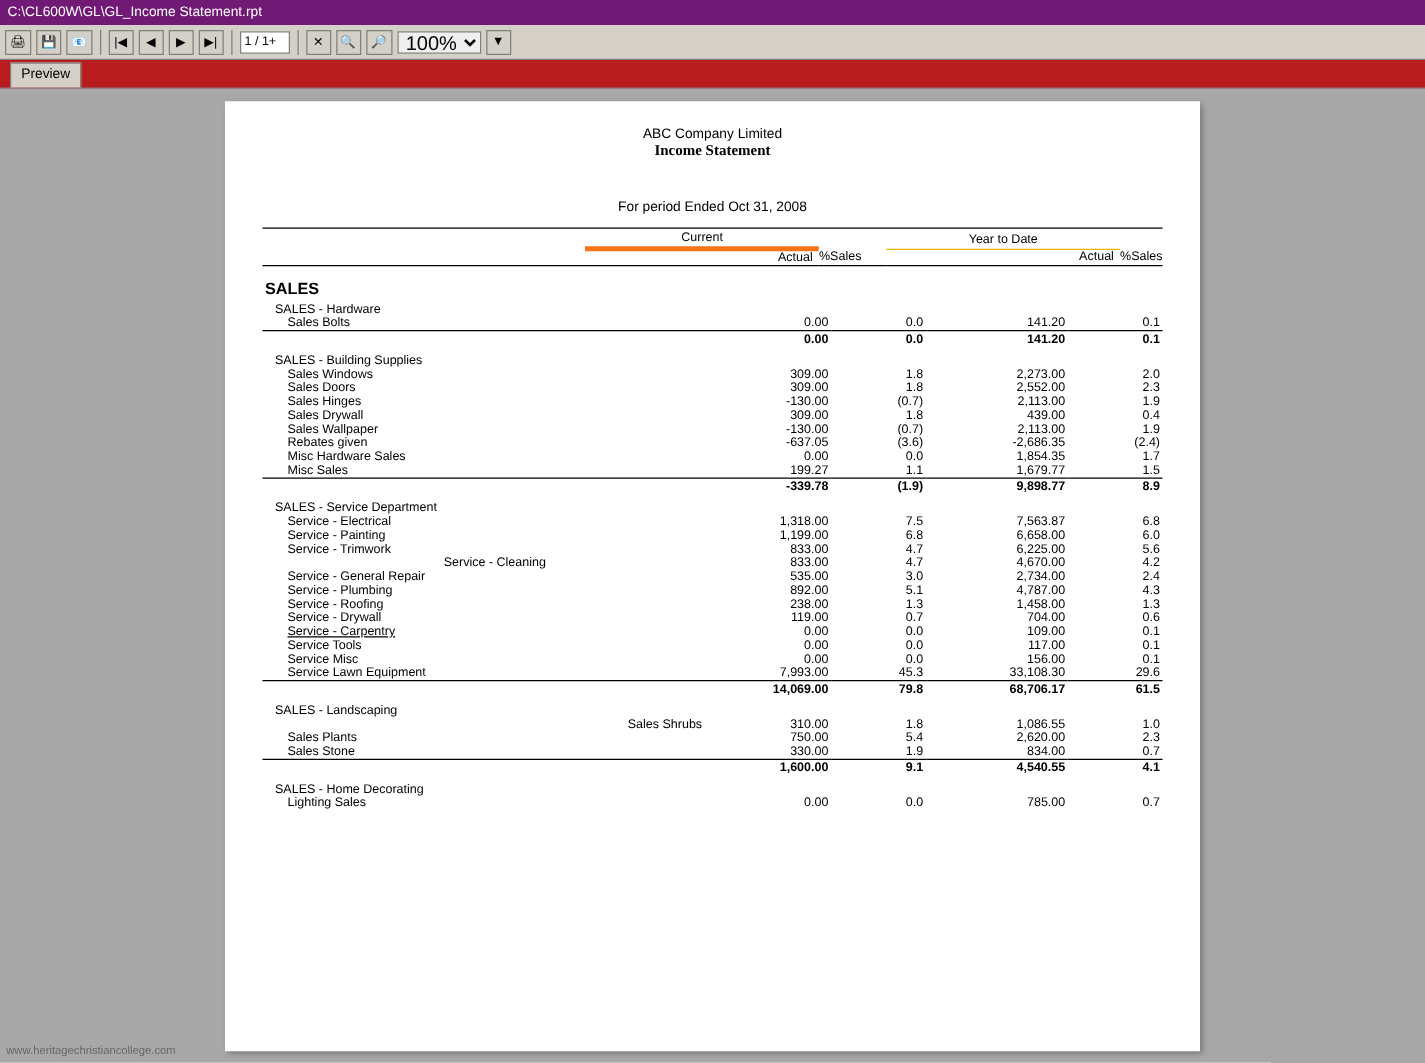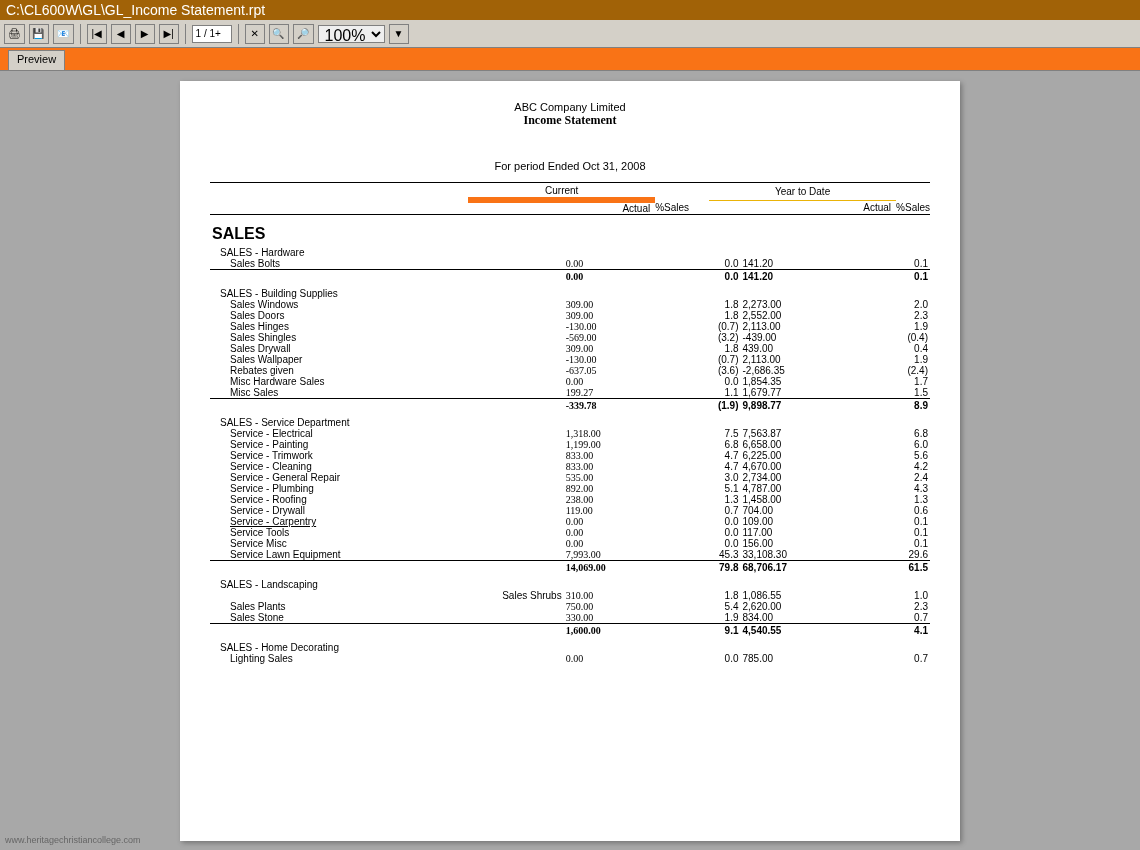--- a/index.html
+++ b/index.html
@@ -1,23 +1,23 @@
 <!DOCTYPE html>
 <html><head>
   <meta charset="utf-8">
   <style>
     * { margin: 0; padding: 0; box-sizing: border-box; }
     body { font-family: Arial, sans-serif; font-size: 11px; background: #c0c0c0; width: 1140px; height: 850px; overflow: hidden; }
 
     
     .title-bar {
-      background: #a16207;
+      background: #701a75;
       color: white;
       padding: 2px 6px;
-      font-size: 14px;
+      font-size: 11px;
       height: 20px;
       display: flex;
       align-items: center;
     }
 
     
     .toolbar {
       background: #d4d0c8;
       border-bottom: 1px solid #808080;
       padding: 2px 4px;
@@ -97,23 +97,23 @@
     .report-table {
       width: 100%;
       font-size: 10px;
       border-collapse: collapse;
     }
     .report-table td {
       padding: 0px 2px;
       vertical-align: top;
     }
     .col-name { width: 280px; }
-    .col-actual { width: 80px; text-align: left; font-family: Liberation Serif, serif; }
+    .col-actual { width: 80px; text-align: right; }
     .col-pct { width: 60px; text-align: right; padding-right: 20px; }
-    .col-ytd-actual { width: 90px; text-align: left; }
+    .col-ytd-actual { width: 90px; text-align: right; }
     .col-ytd-pct { width: 60px; text-align: right; }
 
     .section-header { font-weight: bold; padding-top: 8px; }
     .data-row td { padding: 0 2px; }
     .data-row .col-name { padding-left: 20px; }
 
     .subtotal-row td {
       font-weight: bold;
       border-top: 1px solid black;
       padding-top: 1px;
@@ -153,41 +153,41 @@
     <option>25%</option>
     <option>50%</option>
     <option>75%</option>
     <option selected="">100%</option>
     <option>150%</option>
     <option>200%</option>
   </select>
   <button class="toolbar-btn">▼</button>
 </div>
 
-<div style="background:#f97316; padding: 0 4px; border-bottom: 1px solid #808080;">
+<div style="background:#b91c1c; padding: 0 4px; border-bottom: 1px solid #808080;">
   <div class="preview-tab">
     <span>Preview</span>
   </div>
 </div>
 
 <div class="main-area">
   <div class="report-page">
 
     <div class="report-header">
       <div class="report-title-company">ABC Company Limited</div>
       <div class="report-title-main">Income Statement</div>
       <div class="report-title-period">For period Ended Oct 31, 2008</div>
     </div>
 
     <div style="border-top: 1px solid black; margin-top: 8px; padding-top: 2px;">
       <table style="width:100%; font-size:10px; border-collapse:collapse;">
         <tbody>
             <tr>
           <td style="width:280px;"></td>
-          <td style="width:200px; text-align:center; border-bottom:6px solid #f97316; padding-bottom:1px;">Current</td>
+          <td style="width:200px; text-align:center; border-bottom:4px solid #f97316; padding-bottom:1px;">Current</td>
           <td style="width:20px;"></td>
           <td style="width:200px; text-align:center; border-bottom:1px solid #eab308; padding-bottom:1px;">Year to Date</td>
         </tr>
         <tr style="border-bottom:1px solid black;">
           <td></td>
           <td style="text-align:right; padding-right:5px;">Actual</td>
           <td style="text-align:right; padding-right:20px;">%Sales</td>
           <td style="text-align:right; padding-right:5px;">Actual</td>
           <td style="text-align:right;">%Sales</td>
         </tr>
@@ -199,21 +199,21 @@
       <colgroup>
         <col style="width:280px;">
         <col style="width:80px;">
         <col style="width:60px;">
         <col style="width:90px;">
         <col style="width:60px;">
       </colgroup>
 
       <tbody>
           <tr class="section-header">
-        <td colspan="5" style="padding-top:10px; font-weight:bold; font-size:16px;">SALES</td>
+        <td colspan="5" style="padding-top:10px; font-weight:bold; font-size:13px;">SALES</td>
       </tr>
 
       <tr>
         <td style="padding-left:10px; padding-top:4px;">SALES - Hardware</td>
         <td></td>
             <td></td>
             <td></td>
             <td></td>
       </tr>
       <tr class="data-row">
@@ -255,27 +255,20 @@
         <td class="col-pct">1.8</td>
         <td class="col-ytd-actual">2,552.00</td>
         <td class="col-ytd-pct">2.3</td>
       </tr>
       <tr class="data-row">
         <td style="padding-left:20px;">Sales Hinges</td>
         <td class="col-actual">-130.00</td>
         <td class="col-pct">(0.7)</td>
         <td class="col-ytd-actual">2,113.00</td>
         <td class="col-ytd-pct">1.9</td>
-      </tr>
-      <tr class="data-row">
-        <td style="padding-left:20px;">Sales Shingles</td>
-        <td class="col-actual">-569.00</td>
-        <td class="col-pct">(3.2)</td>
-        <td class="col-ytd-actual">-439.00</td>
-        <td class="col-ytd-pct">(0.4)</td>
       </tr>
       <tr class="data-row">
         <td style="padding-left:20px;">Sales Drywall</td>
         <td class="col-actual">309.00</td>
         <td class="col-pct">1.8</td>
         <td class="col-ytd-actual">439.00</td>
         <td class="col-ytd-pct">0.4</td>
       </tr>
       <tr class="data-row">
         <td style="padding-left:20px;">Sales Wallpaper</td>
@@ -339,21 +332,21 @@
         <td class="col-ytd-pct">6.0</td>
       </tr>
       <tr class="data-row">
         <td style="padding-left:20px;">Service - Trimwork</td>
         <td class="col-actual">833.00</td>
         <td class="col-pct">4.7</td>
         <td class="col-ytd-actual">6,225.00</td>
         <td class="col-ytd-pct">5.6</td>
       </tr>
       <tr class="data-row">
-        <td style="padding-left:20px;">Service - Cleaning</td>
+        <td style="padding-left:20px;text-align:center;">Service - Cleaning</td>
         <td class="col-actual">833.00</td>
         <td class="col-pct">4.7</td>
         <td class="col-ytd-actual">4,670.00</td>
         <td class="col-ytd-pct">4.2</td>
       </tr>
       <tr class="data-row">
         <td style="padding-left:20px;">Service - General Repair</td>
         <td class="col-actual">535.00</td>
         <td class="col-pct">3.0</td>
         <td class="col-ytd-actual">2,734.00</td>

